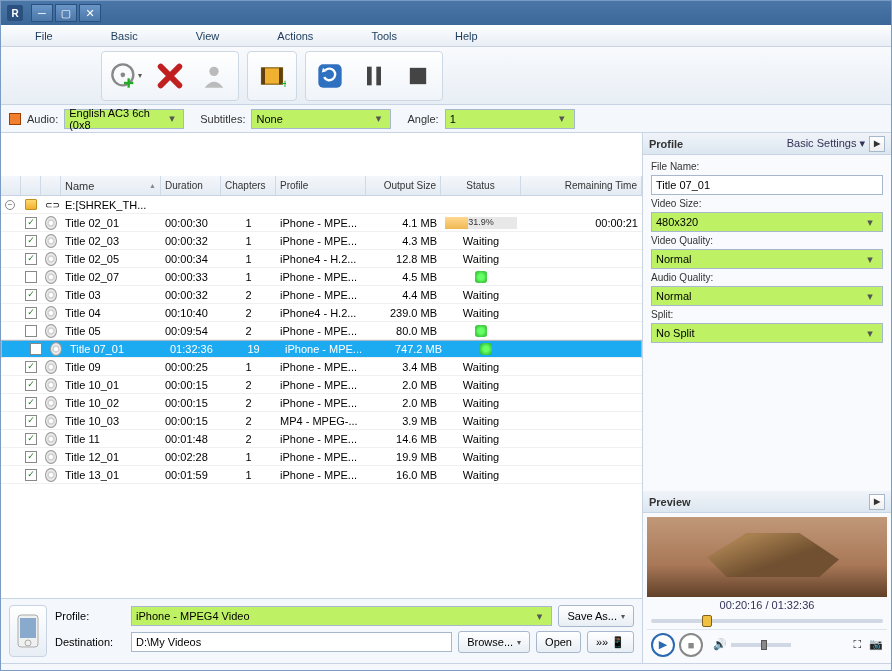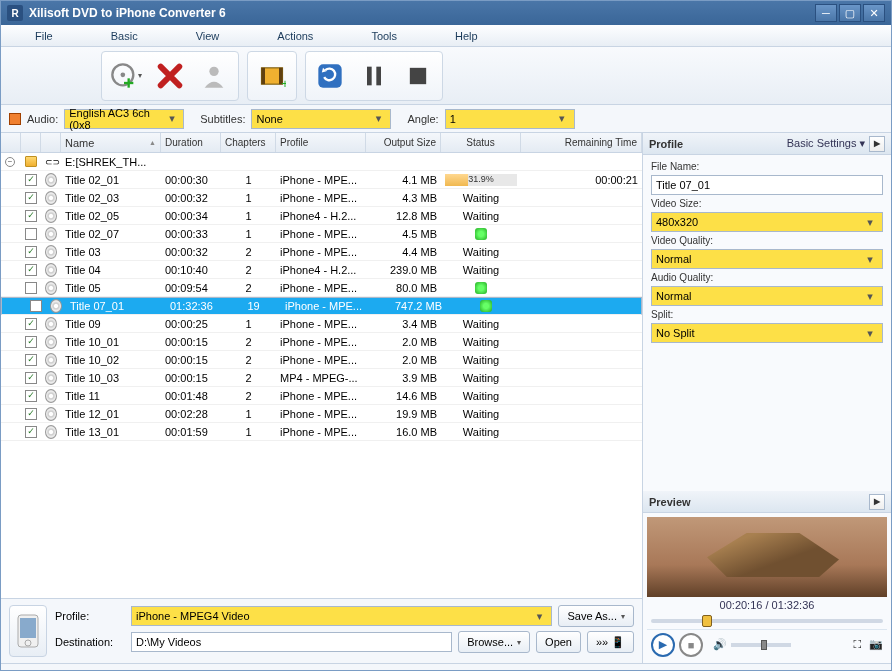--- a/index.html
+++ b/index.html
@@ -9,25 +9,25 @@
 .titlebar .title { flex: 1; font-size: 12px; font-weight: bold; }
 .winbtn { width: 22px; height: 18px; margin-left: 2px; border: 1px solid #2a5080; background: linear-gradient(#6a96c8,#4a76a8); display:flex;align-items:center;justify-content:center;color:#fff;cursor:pointer; }
 .menubar { height: 22px; display: flex; align-items: center; padding: 0 12px; gap: 30px; background: linear-gradient(#fdfeff,#e8eef5); border-bottom: 1px solid #c8d4e3; }
 .menubar span { color: #1a3a5a; cursor: pointer; padding: 2px 6px; margin-left: 16px; }
 .toolbar { height: 58px; display: flex; align-items: center; padding: 0 100px; gap: 8px; background: linear-gradient(#f8fafd,#e8eef5); border-bottom: 1px solid #c8d4e3; }
 .tgroup { display: flex; gap: 4px; padding: 4px; border: 1px solid #cdd8e5; border-radius: 4px; background: linear-gradient(#fff,#f0f4f9); }
 .tbtn { width: 40px; height: 40px; display:flex;align-items:center;justify-content:center;cursor:pointer;border-radius:3px; }
 .tbtn svg { width: 28px; height: 28px; }
 .filterbar { height: 28px; display: flex; align-items: center; padding: 0 8px; gap: 6px; background: #f4f7fb; border-bottom: 1px solid #c8d4e3; }
 .filterbar label { color: #333; }
-.sel { height: 20px; border: 1px solid #a8b8cc; background: #fde047; display: flex; align-items: center; padding: 0 4px; }
+.sel { height: 20px; border: 1px solid #a8b8cc; background: #bef264; display: flex; align-items: center; padding: 0 4px; }
 .sel .arrow { width: 16px; text-align:center; color:#555; margin-left:auto; }
 .main { display: flex; height: 530px; }
 .left { flex: 1; display: flex; flex-direction: column; border-right: 1px solid #c8d4e3; }
-.grid-header { height: 20px; display: flex; background: linear-gradient(#f4f7fb,#e4ebf3); border-bottom: 1px solid #c8d4e3; }
+.grid-header { height: 20px; display: flex; background: linear-gradient(#f4f7fb,#e4ebf3); border-bottom: 1px solid #c8d4e3; margin-top: 43px; }
 .gh { border-right: 1px solid #d0dae6; display:flex;align-items:center;padding:0 4px;color:#333;font-size:10px; }
 .grid-body { flex: 1; overflow: auto; background: #fff; }
 .row { height: 18px; display: flex; align-items: center; border-bottom: 1px solid #f0f0f0; }
 .row.sel { background: #1caaf0; color: #fff; }
 .cell { padding: 0 4px; overflow:hidden;white-space:nowrap;text-overflow:ellipsis;display:flex;align-items:center; }
 .chk { width: 12px; height: 12px; border: 1px solid #888; background: #fff; display:inline-flex;align-items:center;justify-content:center;font-size:9px;color:#2a7a2a;line-height:1; }
 .disc-icon { width:14px;height:14px;border-radius:50%;background:radial-gradient(circle,#fff 20%,#ccc 35%,#eee 60%,#bbb 100%);border:1px solid #999; }
 .status-dot { width:12px;height:12px;border-radius:3px;background:radial-gradient(circle,#6f6 30%,#2a2 100%);margin:0 auto; }
 .progress { height:12px;width:100%;background:#e8e8e8;position:relative; }
 .progress .bar { height:100%;background:linear-gradient(#ffd890,#f0b850); }
@@ -64,21 +64,20 @@
 .statusbar { height:20px;border-top:1px solid #c8d4e3;background:#f4f7fb;display:flex;align-items:center;padding:0 6px;font-size:10px;color:#333;gap:4px; }
 .statusbar b { font-weight:bold; }
 .folder-icon { width:14px;height:11px;background:linear-gradient(#ffd870,#f0b030);border:1px solid #c09020;border-radius:1px; }
 .expand-icon { width:10px;height:10px;border:1px solid #888;border-radius:50%;display:flex;align-items:center;justify-content:center;font-size:8px;color:#555;background:#fff; }
 </style>
 </head>
 <body>
 
 <div class="titlebar">
   <div class="logo">R</div>
-  <div class="title">Xilisoft DVD to iPhone Converter 6</div>
   <div class="winbtn">─</div>
   <div class="winbtn">▢</div>
   <div class="winbtn">✕</div>
 </div>
 
 <div class="menubar" id="menubar">
     <span>File</span>
     <span>Basic</span>
     <span>View</span>
     <span>Actions</span>

